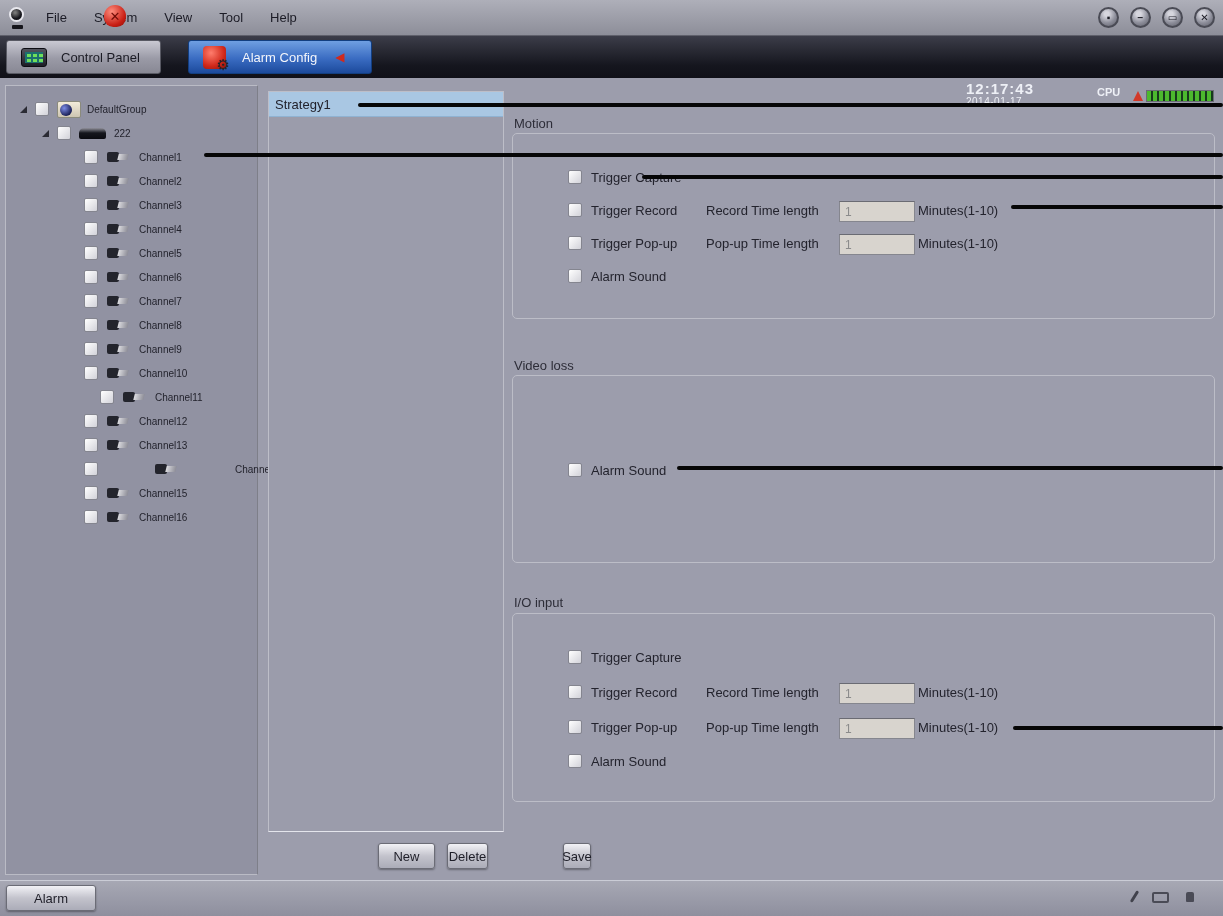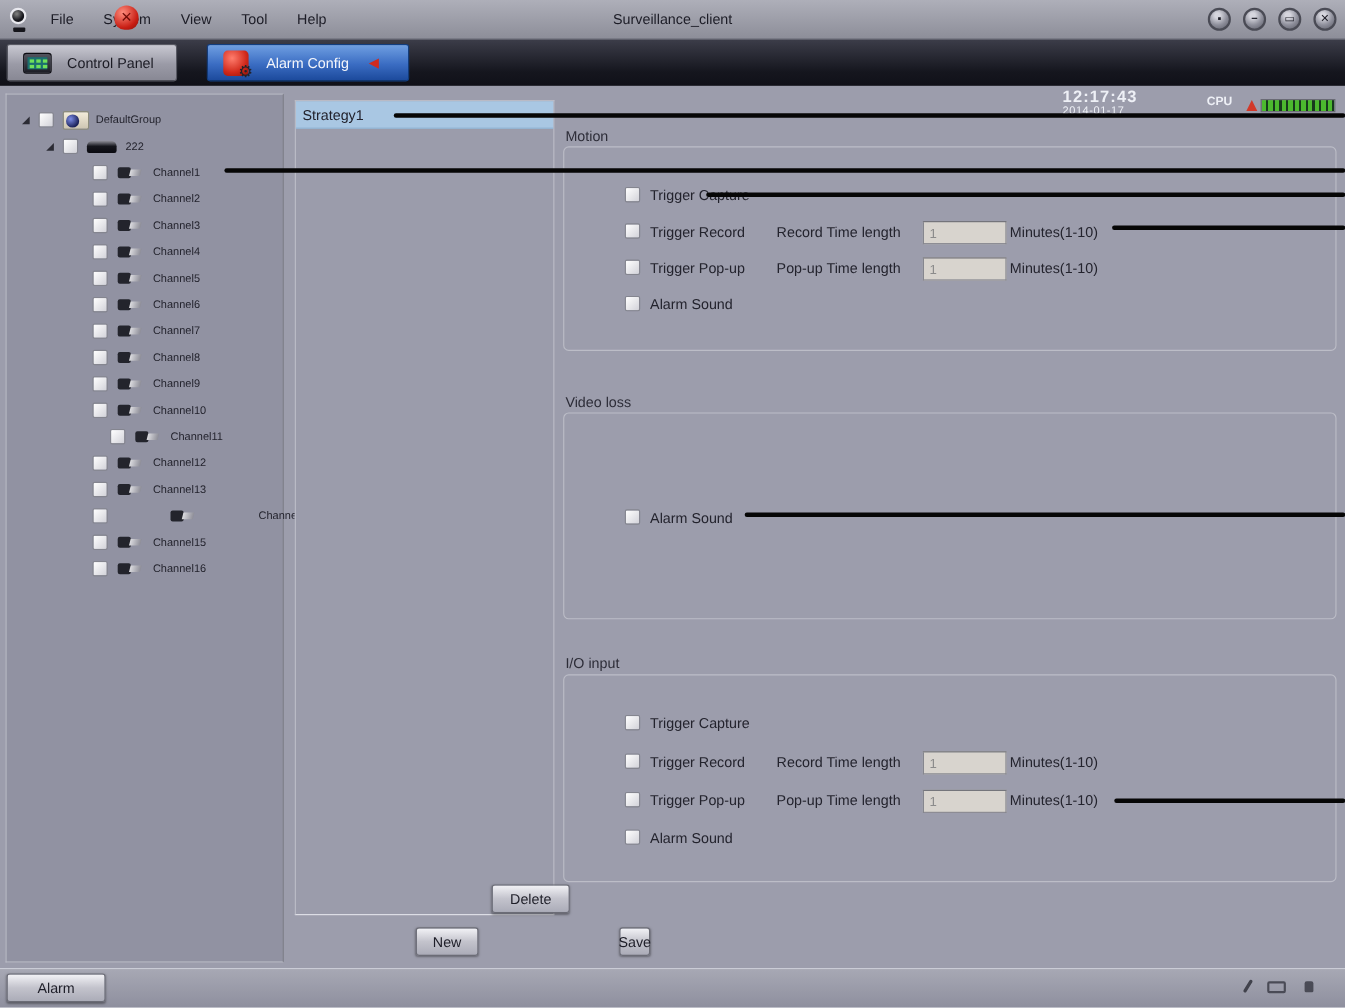--- a/index.html
+++ b/index.html
@@ -124,21 +124,20 @@
         <span class="ball"></span>
         <span class="base"></span>
       </span>
     <span class="menu-items">
       <span class="menu-item">File</span>
       <span class="menu-item">System</span>
       <span class="menu-item">View</span>
       <span class="menu-item">Tool</span>
       <span class="menu-item">Help</span>
     </span>
-    <span class="win-title">Surveillance_client</span>
     <span class="win-controls">
       <span class="win-btn">▪</span>
       <span class="win-btn">−</span>
       <span class="win-btn">▭</span>
       <span class="win-btn">✕</span>
     </span>
   </div>
 
   <div class="tab-bar">
     <div class="tab tab-gray">
@@ -371,21 +370,21 @@
       <input class="num-input" readonly="" value="1" style="">
       <span class="cfg-lbl l-min">Minutes(1-10)</span>
     </div>
     <div class="cfg-row" style="top:137px;">
       <span class="cb"></span>
       <span class="cfg-lbl l-main">Alarm Sound</span>
     </div>
   </div>
 
   <div class="btn" style="left:378px; top:843px; width:57px;">New</div>
-  <div class="btn" style="left:447px; top:804px; width:71px;">Delete</div>
+  <div class="btn" style="left:447px; top:843px; width:41px;">Delete</div>
   <div class="btn" style="left:563px; top:843px; width:28px;">Save</div>
 
   <div class="status-bar">
     <div class="btn alarm-btn">Alarm</div>
   </div>
   <div class="alarm-icon">
       <span>✕</span>
     </div>
   <span class="pen-icon"></span>
   <span class="monitor-icon"></span>

